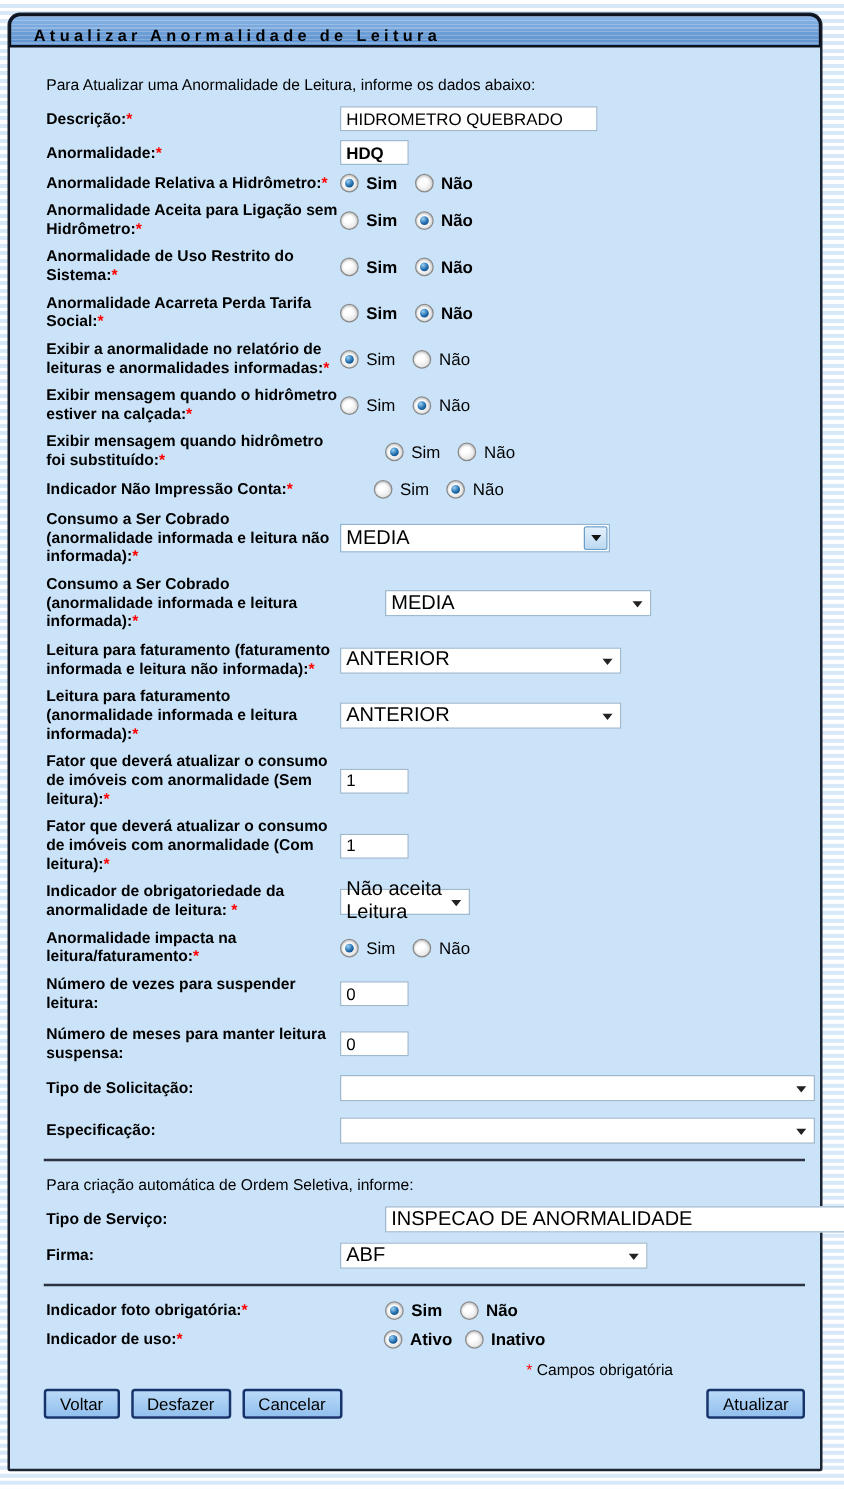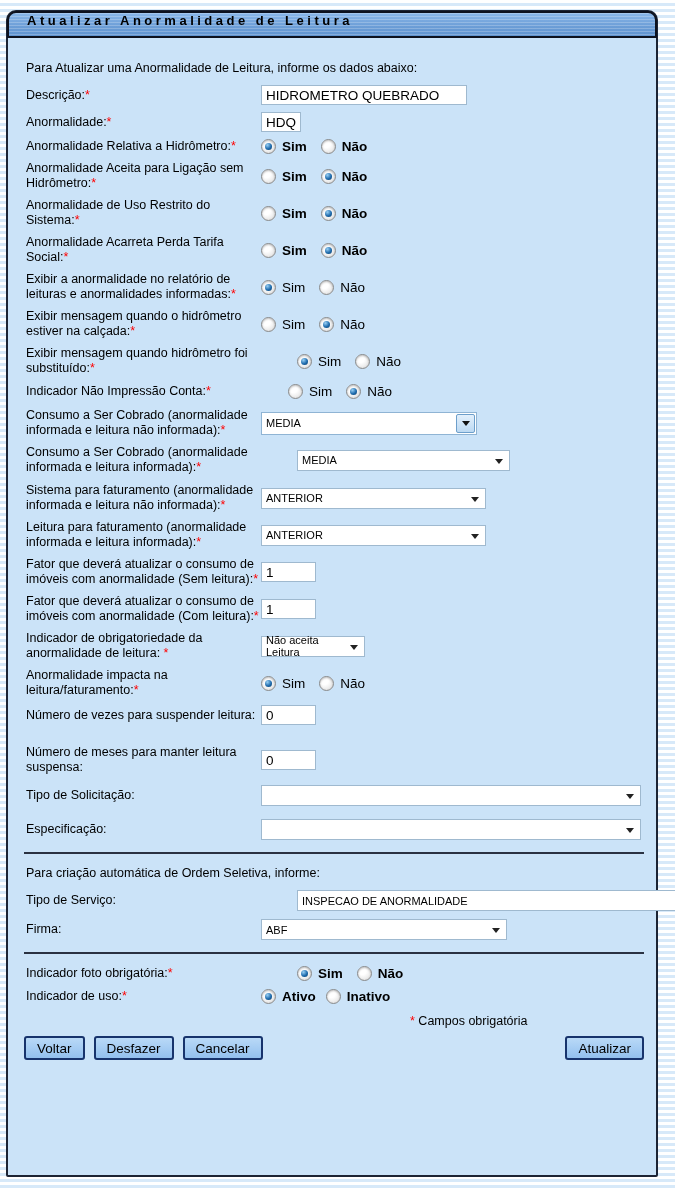--- a/index.html
+++ b/index.html
@@ -17,46 +17,46 @@
     box-sizing:border-box;
   }
   .titlebar{
     height:27px;
     margin:-1px -1px 0 -1px;
     border:2px solid #0d121f;
     border-radius:9px 9px 0 0;
     background:
       repeating-linear-gradient(180deg, rgba(255,255,255,.22) 0 1px, rgba(255,255,255,0) 1px 3px),
       linear-gradient(180deg,#8ab7e9 0%,#6b9dd6 60%,#5f93cf 100%);
-    display:flex;align-items:flex-start;
+    display:flex;align-items:flex-end;
     padding-left:18px;box-sizing:border-box;
   }
   .titlebar .title{
     font-size:13px;font-weight:bold;color:#000;letter-spacing:3.5px;
   }
-  .content{padding:9px 8px 0 12px;}
+  .content{padding:9px 8px 0 23px;}
   .intro{font-size:12.5px;color:#000;margin:14px 0 10px 6px;}
   .row{display:flex;align-items:center;margin:0 0 7px 6px;}
   .row .lbl{
     width:235px;flex:none;
-    font-size:12.5px;font-weight:normal;color:#000;line-height:15px;
+    font-size:12.5px;font-weight:bold;color:#000;line-height:15px;
   }
   .req{color:#f00;}
   .ctrl{flex:1;display:flex;align-items:flex-end;}
   .tinput{
     height:20px;border:1px solid #9fb9cf;background:#fff;
     font-family:"Liberation Sans",sans-serif;font-size:13.5px;color:#000;
     padding:0 4px;box-sizing:border-box;
   }
-  .w205{width:206px;} .w57{width:40px;} .w55{width:55px;}
+  .w205{width:206px;} .w57{width:55px;font-weight:bold;} .w55{width:55px;}
   
   .sel{
     position:relative;height:21px;border:1px solid #9fb9cf;background:#fff;
     display:flex;align-items:center;box-sizing:border-box;
-    font-size:11px;color:#000;padding:0 18px 0 4px;
+    font-size:16px;color:#000;padding:0 18px 0 4px;
   }
   .sel .arr{
     position:absolute;right:6px;top:8px;width:0;height:0;
     border-left:4px solid transparent;border-right:4px solid transparent;
     border-top:5px solid #222;
   }
   .sel.btnstyle{height:23px;border:1px solid #8fb4d4;padding-right:22px;}
   .sel.btnstyle .ddbtn{
     position:absolute;right:1px;top:1px;bottom:1px;width:17px;
     background:linear-gradient(180deg,#e3f0fc,#bcd9f2);
@@ -87,21 +87,21 @@
   .btnrow{display:flex;align-items:center;margin:8px 4px 0 4px;}
   .btn{
     height:24px;
     background:linear-gradient(180deg,#b9d9f7 0%,#93c0ee 100%);
     border:2px solid #17336c;border-radius:3px;
     font-family:"Liberation Sans",sans-serif;font-size:13.5px;color:#000;
     padding:0 11px;margin-right:9px;
     display:flex;align-items:center;
   }
   .btn.right{margin-left:auto;margin-right:0;}
-  .mb6{margin-bottom:20px;} .mb8{margin-bottom:8px;gap:36px;} .mb9{margin-bottom:9px;gap:27px;}
+  .mb6{margin-bottom:10px;} .mb8{margin-bottom:8px;gap:36px;} .mb9{margin-bottom:9px;gap:27px;}
   .mb10{margin-bottom:10px;} .mb13{margin-bottom:13px;}
 </style>
 </head>
 <body>
 
 <div class="panel">
   <div class="titlebar">
     <span class="title">Atualizar Anormalidade de Leitura</span>
   </div>
   <div class="content">
@@ -234,21 +234,21 @@
       <div class="lbl"><span>Consumo a Ser Cobrado (anormalidade informada e leitura informada):</span><span class="req">*</span></div>
       <div class="ctrl">
         <div class="sel sw212">
           <span>MEDIA</span>
           <span class="arr"></span>
         </div>
       </div>
     </div>
 
     <div class="row">
-      <div class="lbl"><span>Sistema para faturamento (anormalidade informada e leitura não informada):</span><span class="req">*</span></div>
+      <div class="lbl"><span>Leitura para faturamento (faturamento informada e leitura não informada):</span><span class="req">*</span></div>
       <div class="ctrl">
         <div class="sel sw197">
           <span>ANTERIOR</span>
           <span class="arr"></span>
         </div>
       </div>
     </div>
 
     <div class="row">
       <div class="lbl"><span>Leitura para faturamento (anormalidade informada e leitura informada):</span><span class="req">*</span></div>
@@ -361,21 +361,21 @@
       <div class="ctrl">
           <span class="radiogrp">
         <span class="radio checked"></span>
             <span class="rlabel bold">Sim</span>
         <span class="radio"></span>
             <span class="rlabel bold">Não</span>
       </span>
         </div>
     </div>
 
-    <div class="row" style="margin-bottom:2px;">
+    <div class="row" style="margin-bottom:2px;gap:35px;">
       <div class="lbl"><span>Indicador de uso:</span><span class="req">*</span></div>
       <div class="ctrl">
           <span class="radiogrp">
         <span class="radio checked"></span>
             <span class="rlabel bold" style="margin-right:10px;">Ativo</span>
         <span class="radio"></span>
             <span class="rlabel bold">Inativo</span>
       </span>
         </div>
     </div>

